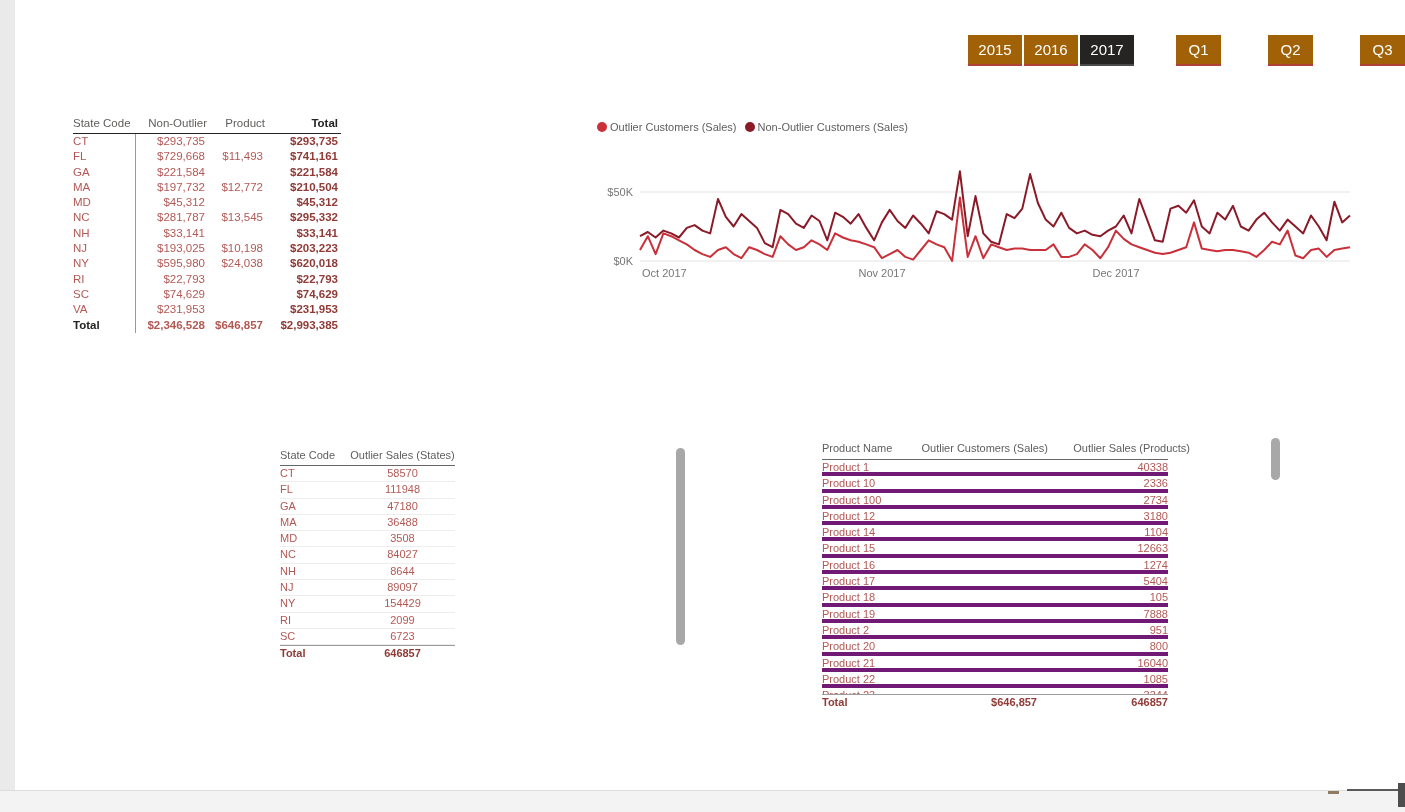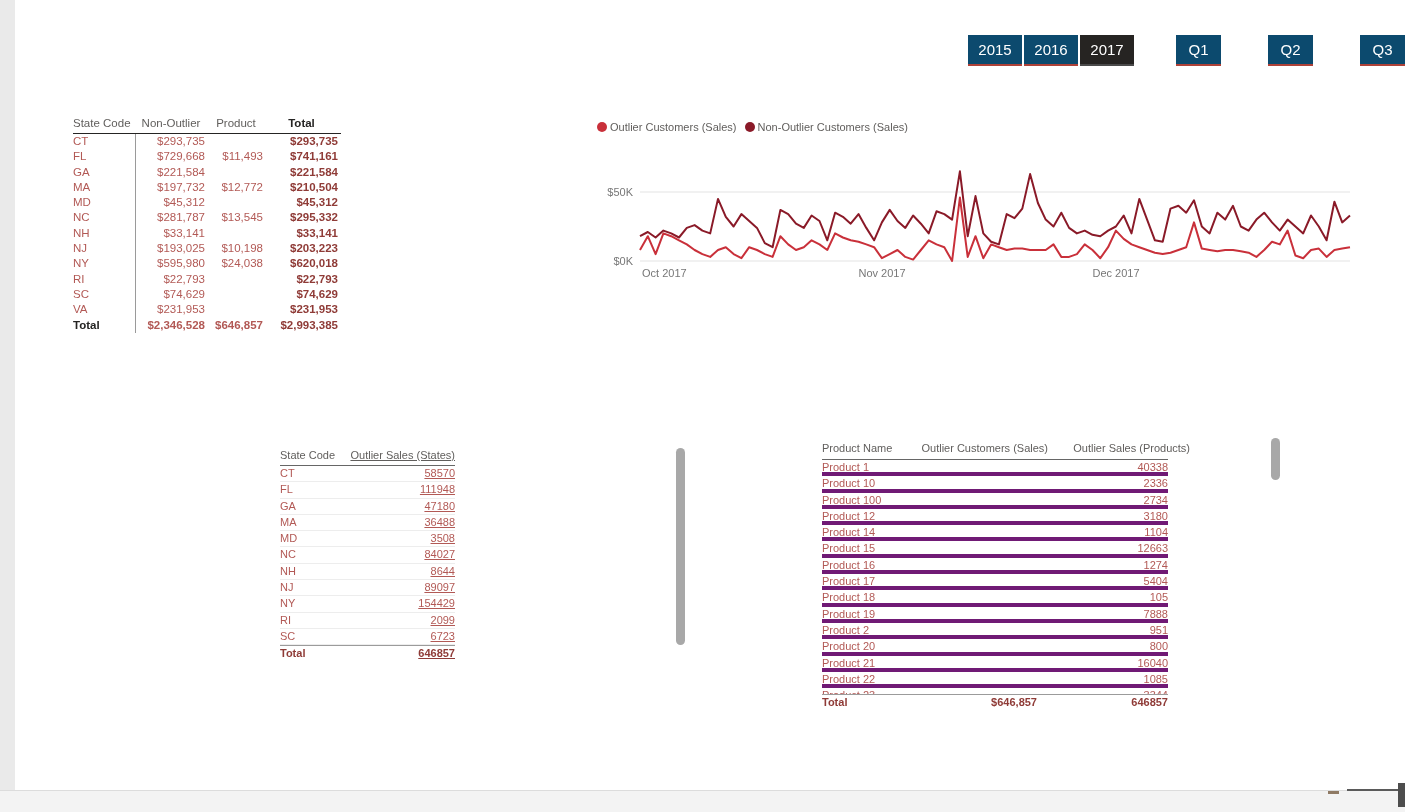--- a/index.html
+++ b/index.html
@@ -11,48 +11,48 @@
   .left-strip{position:absolute;left:0;top:0;width:15px;height:790px;background:#EAEAEA;}
   .footer{position:absolute;left:0;top:790px;width:1405px;height:22px;background:#F3F3F3;border-top:1px solid #DCDCDC;}
   .zoom-dash{position:absolute;left:1328px;top:791px;width:11px;height:3px;background:#8f7a64;}
   .slider-line{position:absolute;left:1347px;top:789px;width:52px;height:2px;background:#5a5a5a;}
   .page-thumb{position:absolute;left:1398px;top:783px;width:7px;height:24px;background:#4d4d4d;}
 
   
   .slicer{position:absolute;display:flex;gap:2px;}
   #year-slicer{left:968px;top:35px;}
   #quarter-slicer{left:1176px;top:35px;gap:47px;}
-  .slicer-btn{background:#0c4a6e;color:#fff;font-size:15px;display:flex;align-items:center;
+  .slicer-btn{background:#a16207;color:#fff;font-size:15px;display:flex;align-items:center;
     justify-content:center;border-bottom:2px solid #AE4138;cursor:pointer;box-sizing:border-box;height:31px;}
   #year-slicer .slicer-btn{width:54px;}
   #quarter-slicer .slicer-btn{width:45px;}
   .slicer-btn.selected{background:#262422;border-bottom-color:#4a4a4a;}
 
   
   .matrix{position:absolute;left:73px;top:113px;width:268px;font-size:11.5px;}
   .mhead,.mrow{display:grid;grid-template-columns:62px 72px 58px 73px;}
   .mhead{height:20px;line-height:20px;border-bottom:1px solid #252423;color:#605E5C;}
-  .mhead div{text-align:center;}
+  .mhead div{text-align:right;}
   .mhead div:first-child{text-align:left;}
   .mhead div:nth-child(4){font-weight:bold;color:#252423;}
   .mrow{height:15.3px;line-height:15.3px;}
   .mrow > div:nth-child(2){border-left:1px solid #9a9a9a;}
   .mstate{color:#B25955;text-align:left;}
   .mval{color:#B25955;text-align:right;padding-right:2px;}
   .mtot{color:#8F3B37;font-weight:bold;text-align:right;}
   .mtotalrow div{font-weight:bold;}
   .mtotalrow .mstate{color:#252423;}
 
   
   .shead,.srow{display:grid;grid-template-columns:70px 105px;box-sizing:border-box;}
   .states-table{position:absolute;left:280px;top:447px;width:175px;font-size:11px;}
   .shead{height:19px;line-height:17px;color:#605E5C;border-bottom:1px solid #666;}
   .srow{height:16.3px;line-height:15.5px;border-bottom:1px solid #EDEDED;}
   .srow div{color:#B25955;}
-  .sval,.shead div:nth-child(2){text-align:right;text-decoration:underline;}
+  .sval,.shead div:nth-child(2){text-align:center;}
   .stotal{border-top:1px solid #9b9b9b;border-bottom:none;}
   .stotal div{color:#8F3B37;font-weight:bold;}
 
   .products-table{position:absolute;left:822px;top:439px;width:346px;font-size:11px;}
   .phead,.prow{display:grid;grid-template-columns:86px 129px 131px;box-sizing:border-box;}
   .phead{height:21px;line-height:18px;color:#605E5C;border-bottom:1px solid #666;gap:11px;}
   .prow{height:16.3px;line-height:15.5px;border-bottom:4px solid #701a75;}
   .prow div{color:#B25955;}
   .phead div:nth-child(2),.phead div:nth-child(3),
   .prow div:nth-child(2),.prow div:nth-child(3){text-align:right;}

